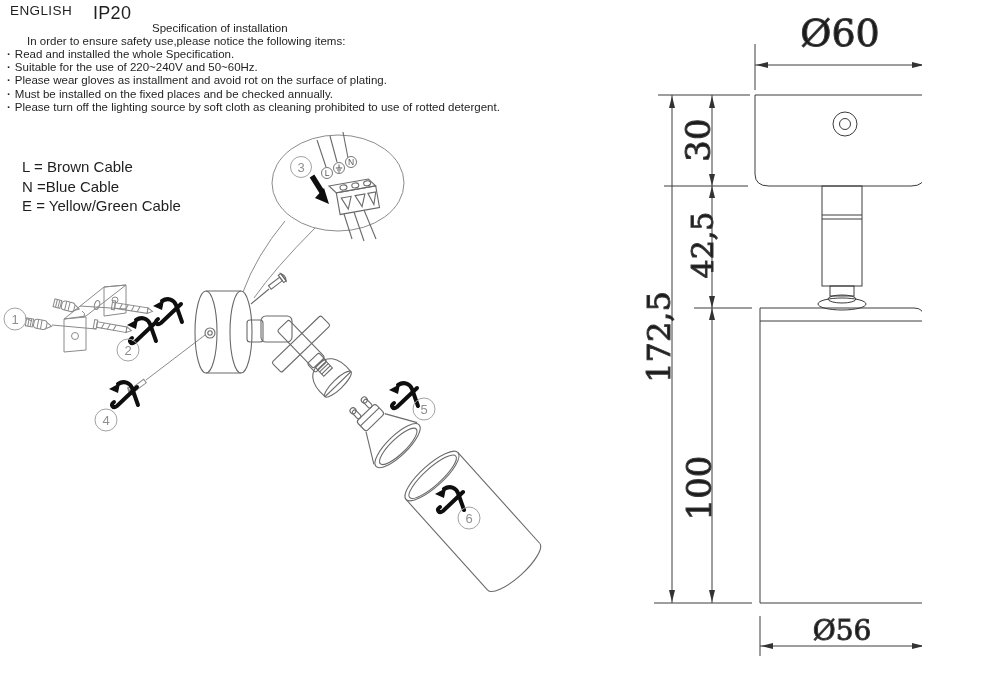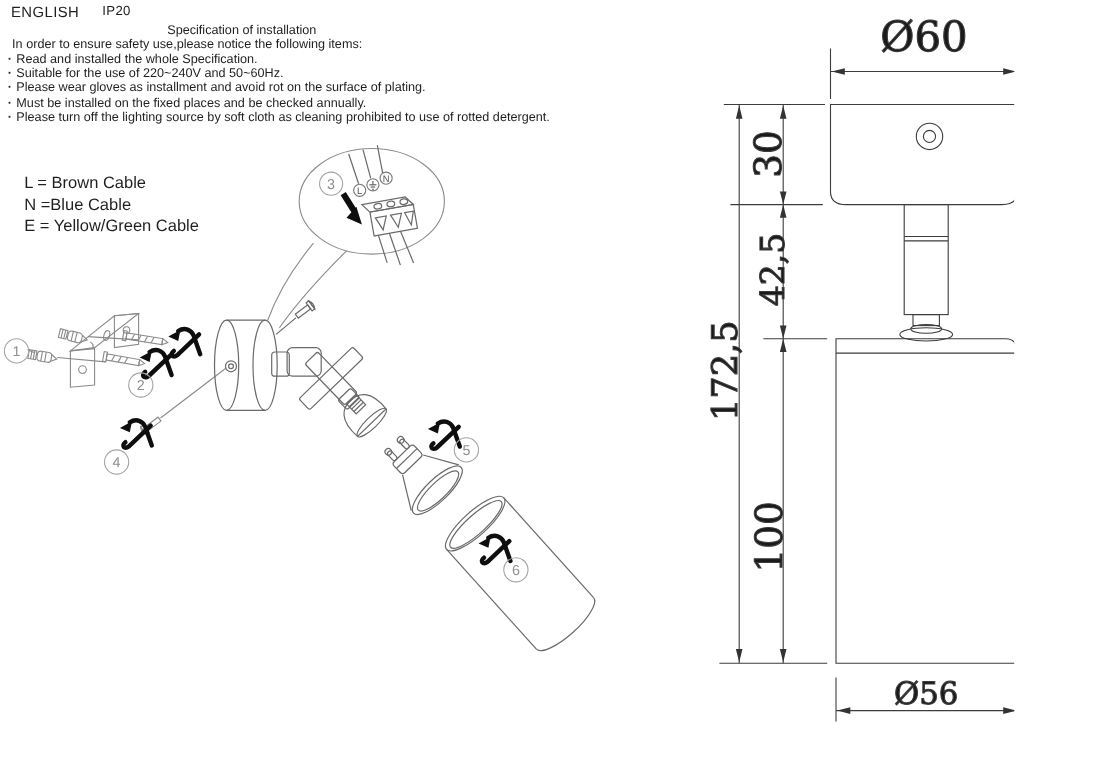--- a/index.html
+++ b/index.html
@@ -1,22 +1,22 @@
 <!DOCTYPE html>
 <html><head>
 <meta charset="utf-8">
 <style>
   html,body{margin:0;padding:0;background:#fff;}
   .page{position:relative;width:922px;height:690px;background:#ffffff;
         font-family:"Liberation Sans",sans-serif;color:#1f1f1f;overflow:hidden;}
   .abs{position:absolute;white-space:nowrap;}
   .hdr-lang{left:10px;top:3px;font-size:13.5px;letter-spacing:.4px;}
-  .hdr-ip{left:93px;top:3px;font-size:12px;letter-spacing:.3px;}
+  .hdr-ip{left:93px;top:3px;font-size:18px;letter-spacing:.3px;}
   .spec-title{left:152px;top:22px;font-size:11.5px;}
-  .spec-intro{left:11px;top:35px;font-size:11.5px;text-align:right;}
+  .spec-intro{left:27px;top:35px;font-size:11.5px;text-align:right;}
   .spec-list{left:7px;top:48px;}
   .spec-item{height:13.2px;line-height:13.2px;font-size:11.5px;white-space:nowrap;}
   .spec-item::before{content:"·";margin-right:4px;font-weight:700;}
   .legend{left:22px;top:157px;}
   .legend div{font-size:15px;line-height:19.5px;white-space:nowrap;}
   .coding{left:310px;top:646px;font-size:18px;}
   svg{position:absolute;left:0;top:0;}
   svg text{font-family:"Liberation Sans",sans-serif;}
   text.dimtxt{font-family:"DejaVu Serif","Liberation Serif",serif;fill:#1a1a1a;}
   text.balloon-num{fill:#8f8f8f;}

